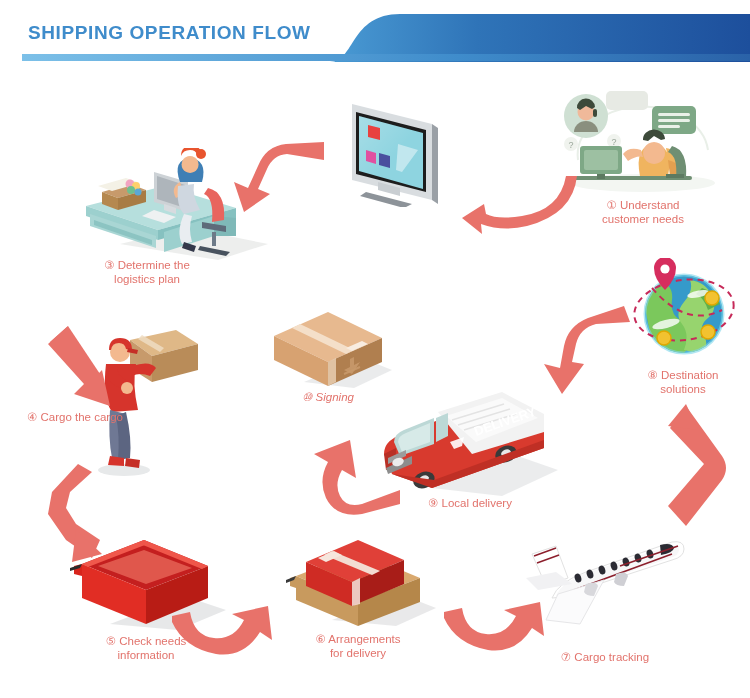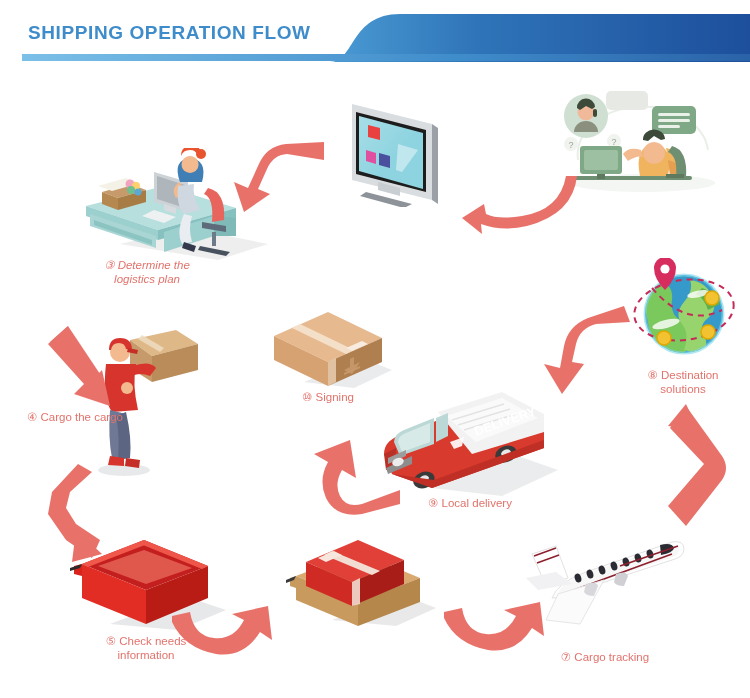--- a/index.html
+++ b/index.html
@@ -89,20 +89,22 @@
         <path d="M106,54 a11,11 0 1 0 0.1,0" fill="#f3b98f"></path>
         <path d="M95,52 a11,10 0 0 1 22,-1 l-4,1 -7,-4 -6,5 z" fill="#3d4a3a"></path>
         <path d="M93,62 q-12,-4 -18,4 l5,7 q9,-6 15,-4 z" fill="#f3b98f"></path>
         <path d="M118,60 q14,2 14,18 l-10,2 z" fill="#f0b45f"></path>
         <path d="M120,72 q16,4 14,18 l-12,-2 z" fill="#e4a050"></path>
 
         <path d="M124,58 q16,4 14,32 l-10,0 q2,-22 -8,-26 z" fill="#6f8f73"></path>
         <rect x="118" y="86" width="18" height="4" fill="#5d7a61"></rect>
       </svg>
     </div>
+    <div class="step-label">① Understand
+customer needs</div>
   </div>
 
   <div class="step" style="left:300px; top:92px; width:170px;">
     <div class="art" style="width:170px;height:115px;">
       <svg width="170" height="115" viewBox="0 0 170 115">
 
         <path d="M52,12 L132,32 L132,108 L52,88 Z" fill="#d9dde0"></path>
         <path d="M56,20 L126,38 L126,100 L56,82 Z" fill="#1d1d1d"></path>
         <path d="M59,24 L123,41 L123,97 L59,79 Z" fill="#8ed4e0"></path>
         <path d="M59,24 L123,41 L123,97 L59,79 Z" fill="url(#scrGrad)" opacity="0.35"></path>
@@ -165,21 +167,21 @@
         <path d="M112,34 q-8,-22 10,-24 q18,2 12,24 z" fill="#3f7fb5"></path>
         <path d="M122,8 a8.5,8.5 0 1 0 0.1,0" fill="#f3b98f"></path>
         <path d="M113,8 q0,-10 10,-10 q11,0 11,10 l-5,-1 q-1,-5 -7,-5 q-7,0 -9,6 z" fill="#e8542e"></path>
         <circle cx="133" cy="6" r="5" fill="#e8542e"></circle>
         <path d="M112,34 q-10,6 -4,16 l8,-4 z" fill="#f3b98f"></path>
         <path d="M110,38 q-2,20 6,28 l16,-4 q-8,-14 -6,-26 z" fill="#cfd7e0"></path>
         <path d="M116,66 q-8,18 -2,30 l10,-2 q-4,-14 0,-26 z" fill="#e9edf1"></path>
         <path d="M116,94 l12,4 l-2,6 l-12,-4 z" fill="#33384a"></path>
       </svg>
     </div>
-    <div class="step-label" style="margin-top:-2px;margin-left:-42px;font-style:italic;">③ Determine the
+    <div class="step-label" style="margin-top:-2px;margin-left:-42px;">③ Determine the
 logistics plan</div>
   </div>
 
   <div class="step" style="left:72px; top:318px; width:130px;">
     <div class="art" style="width:130px;height:160px;">
       <svg width="130" height="160" viewBox="0 0 130 160">
         <ellipse cx="52" cy="152" rx="26" ry="6" fill="#e7e9ea"></ellipse>
 
         <path d="M58,22 L104,12 L126,26 L80,38 Z" fill="#dfb887"></path>
         <path d="M58,22 L80,38 L80,64 L58,50 Z" fill="#c79a6b"></path>
@@ -241,20 +243,22 @@
 
         <path d="M34,34 L86,12 L132,32 L80,54 Z" fill="#e04038"></path>
         <path d="M34,34 L80,54 L80,78 L34,58 Z" fill="#cf2b24"></path>
         <path d="M80,54 L132,32 L132,56 L80,78 Z" fill="#a81d18"></path>
 
         <path d="M60,23 L108,43 L100,47 L52,27 Z" fill="#f3dcd2"></path>
         <path d="M80,54 L88,50 L88,76 L80,78 Z" fill="#f3dcd2" opacity=".9"></path>
         <path d="M46,30 L62,23 L70,27 L54,34 Z" fill="#f6e6dd"></path>
       </svg>
     </div>
+    <div class="step-label" style="margin-top:2px;">⑥ Arrangements
+for delivery</div>
   </div>
 
   <div class="step" style="left:512px; top:528px; width:186px;">
     <div class="art" style="width:186px;height:106px;">
       <svg width="186" height="106" viewBox="0 0 186 106">
 
         <path d="M40,70 q6,-16 34,-26 L160,14 q12,-2 12,7 q0,8 -12,11 L62,64 q-14,6 -22,6 Z" fill="#ffffff" stroke="#e2e2e2" stroke-width="1"></path>
         <path d="M44,68 q6,-14 30,-23 L158,18 q9,-2 9,4 q0,5 -9,8 L64,62 q-12,5 -20,6 Z" fill="#f7f7f8"></path>
 
         <path d="M148,17 q12,-3 14,3 q-1,5 -13,7 z" fill="#2b2b33"></path>
@@ -371,21 +375,21 @@
 
         <path d="M42,24 L96,50 L88,54 L34,28 Z" fill="#f4dfc9"></path>
         <path d="M70,62 L78,58 L78,82 L70,86 Z" fill="#f0d8bd" opacity=".75"></path>
 
         <path d="M88,48 L104,41 L110,44 L94,51 Z" fill="#f8ece0"></path>
 
         <path d="M86,70 l6,-3 l0,-8 l4,-2 l0,8 l6,-3 l-8,12 z" fill="#c8996a" opacity=".9"></path>
         <path d="M86,74 l16,-7" stroke="#c8996a" stroke-width="2" fill="none" opacity=".9"></path>
       </svg>
     </div>
-    <div class="step-label" style="margin-top:-2px;">⑩ Signing</div>
+    <div class="step-label" style="margin-top:-2px;font-style:italic;">⑩ Signing</div>
   </div>
 
   <div class="arrow" style="left:452px; top:168px;">
     <svg width="120" height="78" viewBox="0 0 120 78">
       <path d="M114,8 q-6,34 -44,40 q-24,4 -36,-2 l-2,-10 l-22,14 l20,16 l-1,-10 q22,8 46,2 q46,-12 50,-50 z" fill="#e8726a"></path>
     </svg>
   </div>
 
   <div class="arrow" style="left:228px; top:138px;">
     <svg width="110" height="84" viewBox="0 0 110 84">

